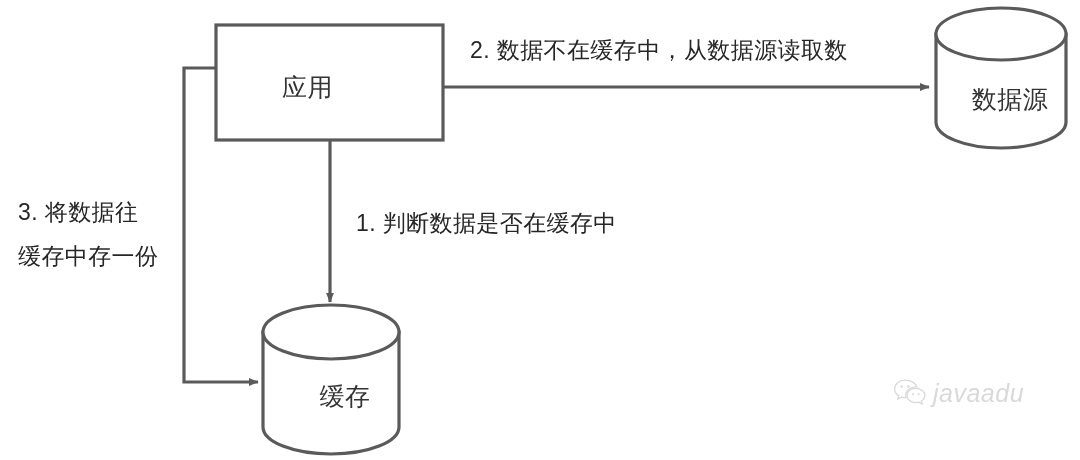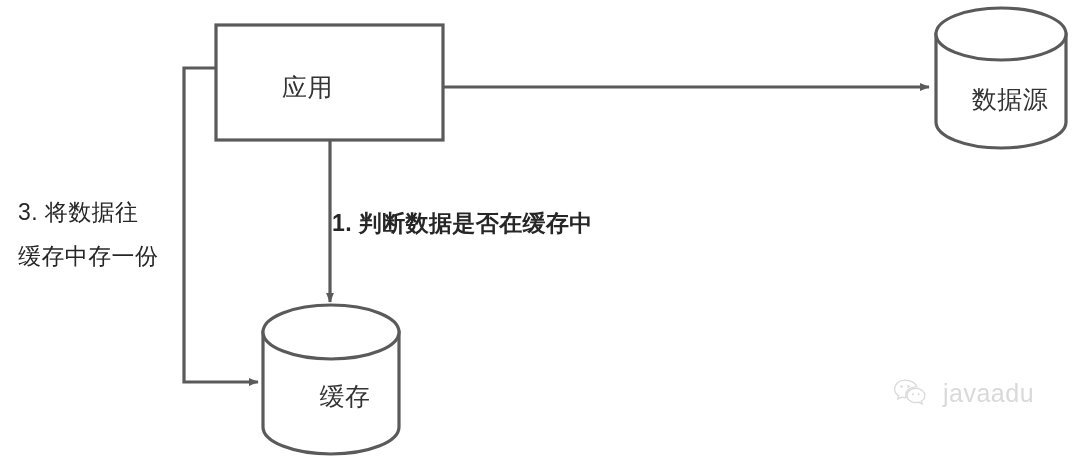--- a/index.html
+++ b/index.html
@@ -45,22 +45,23 @@
   }
   #label-step3 {
     line-height: 1.9;
   }
   #watermark {
     position: absolute;
     left: 893px;
     top: 378px;
     display: flex;
     align-items: center;
-    gap: 14px;
+    gap: 4px;
     opacity: 0.5;
+    font-style: italic;
   }
   #watermark-text {
     color: #b4b4b4;
     font-size: 25px;
     letter-spacing: 0.5px;
     user-select: none;
   }
 </style>
 </head>
 <body>
@@ -92,22 +93,23 @@
 
     <polyline points="216,68 184,68 184,382 258,382" fill="none" stroke="#5a5a5a" stroke-width="3.2" marker-end="url(#arrowhead)"></polyline>
   </svg>
 
   <div class="node-label" id="label-app" style="left:216px; top:73px; width:183px;">应用</div>
 
   <div class="node-label" id="label-datasource" style="left:936px; top:85px; width:148px;">数据源</div>
 
   <div class="node-label" id="label-cache" style="left:263px; top:382px; width:164px;">缓存</div>
 
+  <div class="edge-label" id="label-step2" style="left:470px; top:33px;">2. 数据不在缓存中，从数据源读取数</div>
 
-  <div class="edge-label" id="label-step1" style="left:332px; top:206px;font-weight:bold;">1. 判断数据是否在缓存中</div>
+  <div class="edge-label" id="label-step1" style="left:356px; top:206px;">1. 判断数据是否在缓存中</div>
 
   <div class="edge-label" id="label-step3" style="left:18px; top:191px;">
     <div>3. 将数据往</div>
     <div>缓存中存一份</div>
   </div>
 
   <div id="watermark">
     <svg width="36" height="30" viewBox="0 0 36 30">
       <path d="M12.2,2.2 C6.2,2.2 1.6,6.2 1.6,11.0 C1.6,13.8 3.2,16.3 5.8,17.9 L4.7,21.2 L8.6,19.2
                C9.7,19.5 10.9,19.7 12.2,19.7 C12.5,19.7 12.8,19.7 13.1,19.7

